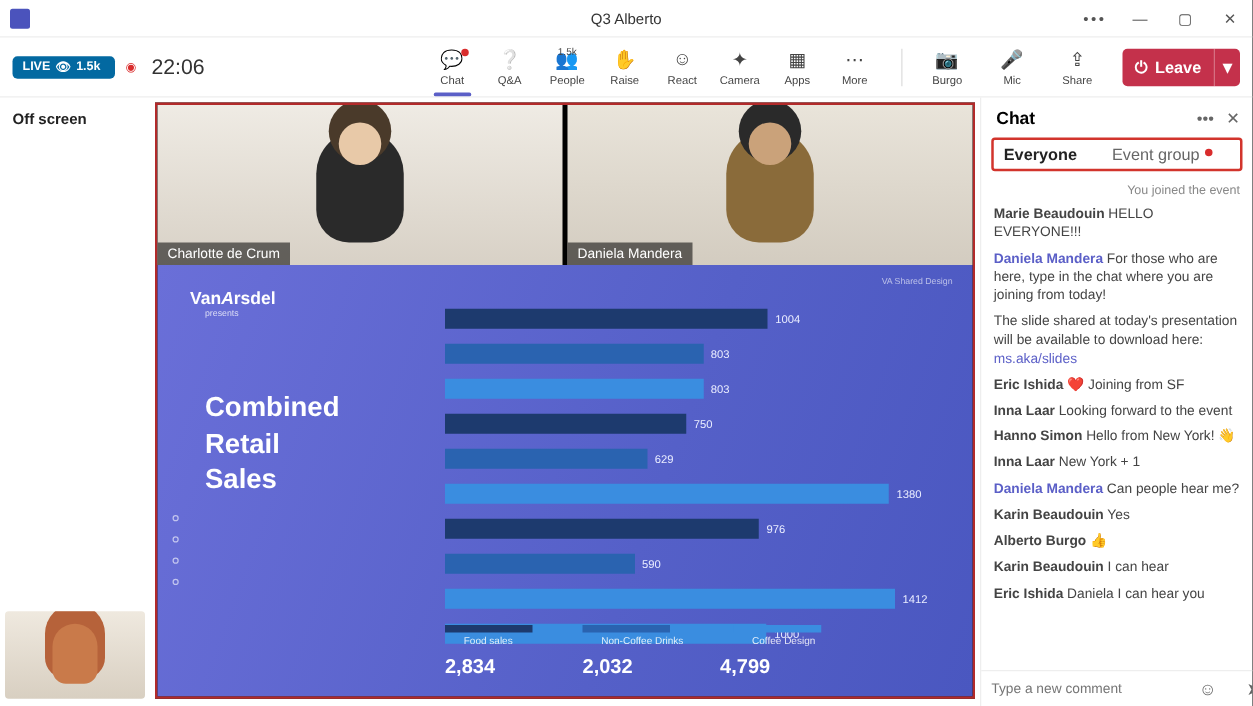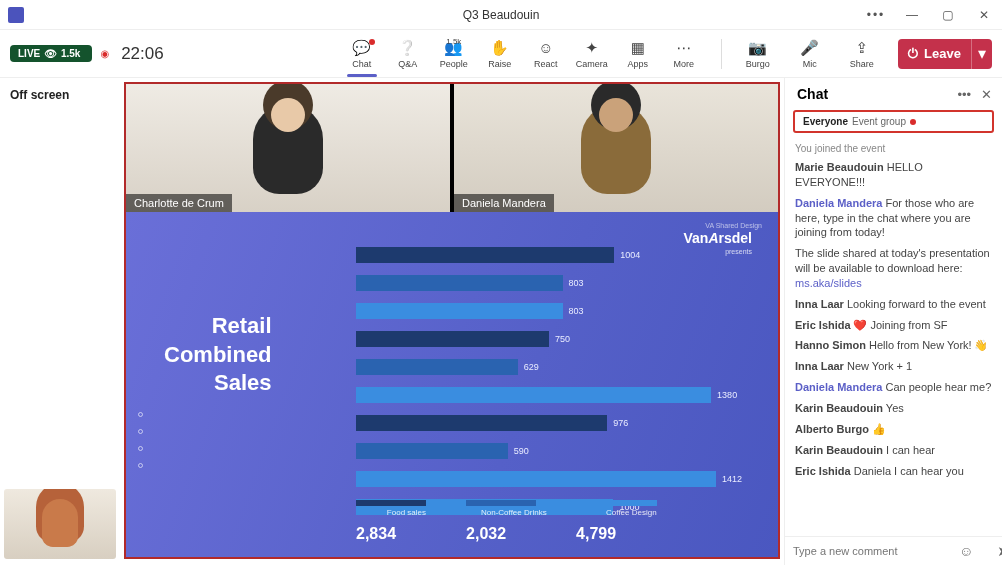--- a/index.html
+++ b/index.html
@@ -8,42 +8,42 @@
   
   .titlebar { height: 30px; display: flex; align-items: center; justify-content: center; position: relative; border-bottom: 1px solid #eee; }
   .titlebar .logo { position: absolute; left: 8px; width: 16px; height: 16px; background: #4b53bc; border-radius: 2px; }
   .titlebar .title { font-size: 12px; color: #333; }
   .win-controls { position: absolute; right: 0; top: 0; display: flex; height: 30px; }
   .win-controls div { width: 36px; display: flex; align-items: center; justify-content: center; font-size: 12px; color: #555; }
   .win-controls .dots { letter-spacing: 2px; }
 
   
   .toolbar { height: 48px; display: flex; align-items: center; padding: 0 10px; border-bottom: 1px solid #eee; gap: 8px; }
-  .live-pill { background: #14532d; color: #fff; font-size: 10px; font-weight: 600; padding: 3px 8px; border-radius: 4px; display: flex; align-items: center; gap: 4px; }
+  .live-pill { background: #0369a1; color: #fff; font-size: 10px; font-weight: 600; padding: 3px 8px; border-radius: 4px; display: flex; align-items: center; gap: 4px; }
   .live-pill::after { content: ""; }
   .rec { color: #d92c2c; font-size: 10px; }
   .timer { font-size: 17px; color: #333; margin-left: 4px; }
   .toolbar-spacer { flex: 1; }
   .tool-group { display: flex; gap: 0; }
   .tool { width: 46px; display: flex; flex-direction: column; align-items: center; justify-content: center; font-size: 9px; color: #444; cursor: pointer; position: relative; }
   .tool .ic { width: 18px; height: 18px; display: flex; align-items: center; justify-content: center; font-size: 15px; color: #444; margin-bottom: 2px; }
   .tool.sel::after { content: ""; position: absolute; bottom: -8px; left: 8px; right: 8px; height: 3px; background: #5b5fc7; border-radius: 2px; }
   .tool .dot { position: absolute; top: 0; right: 10px; width: 6px; height: 6px; background: #d92c2c; border-radius: 50%; }
   .divider { width: 1px; height: 30px; background: #ddd; margin: 0 6px; }
   .ctrl { width: 44px; display: flex; flex-direction: column; align-items: center; justify-content: center; font-size: 9px; color: #444; cursor: pointer; }
   .ctrl .ic { font-size: 15px; margin-bottom: 2px; }
   .leave { background: #c4314b; color: #fff; display: flex; align-items: center; border-radius: 4px; height: 30px; margin-left: 6px; }
   .leave .main { display: flex; align-items: center; gap: 6px; padding: 0 10px; font-size: 13px; font-weight: 600; }
   .leave .arrow { border-left: 1px solid rgba(255,255,255,.3); padding: 0 6px; height: 100%; display: flex; align-items: center; }
 
   
   .main { display: flex; height: calc(100% - 78px); }
   .offscreen { width: 120px; padding: 10px; font-size: 12px; font-weight: 600; color: #222; }
   .stage-wrap { flex: 1; position: relative; padding: 4px 4px 6px 4px; }
-  .stage { width: 100%; height: 100%; border: 2px solid #b22a2a; position: relative; background: #000; text-align: right; }
+  .stage { width: 100%; height: 100%; border: 2px solid #b22a2a; position: relative; background: #000; }
   .videos { height: 128px; display: flex; gap: 4px; background: #000; padding: 0; }
   .video { flex: 1; position: relative; background: linear-gradient(#e6e2db,#cfc8bd); overflow: hidden; }
   .video.v1 { background: linear-gradient(#efebe4,#d8d1c6); }
   .video.v2 { background: linear-gradient(#e9e4da,#d3ccc0); }
   .avatar { position: absolute; top: 20px; left: 50%; transform: translateX(-50%); width: 70px; height: 90px; border-radius: 40px 40px 30px 30px; }
   .avatar.a1 { background: #2a2a2a; }
   .avatar.a1::before { content: ""; position: absolute; top: -6px; left: 50%; transform: translateX(-50%); width: 34px; height: 34px; background: #e8c9a8; border-radius: 50%; box-shadow: 0 -10px 0 8px #4a3a2a; }
   .avatar.a2 { background: #8a6b3a; }
   .avatar.a2::before { content: ""; position: absolute; top: -6px; left: 50%; transform: translateX(-50%); width: 34px; height: 34px; background: #caa27a; border-radius: 50%; box-shadow: 0 -10px 0 8px #2a2a2a; }
   .nametag { position: absolute; bottom: 0; left: 0; background: rgba(0,0,0,.55); color: #fff; font-size: 11px; padding: 3px 8px; }
@@ -68,40 +68,40 @@
   .dots-col { position: absolute; left: 12px; top: 200px; display: flex; flex-direction: column; gap: 12px; }
   .dots-col span { width: 5px; height: 5px; border: 1px solid rgba(255,255,255,.6); border-radius: 50%; }
 
   .self-view { position: absolute; left: 4px; bottom: 6px; width: 112px; height: 70px; background: linear-gradient(#efe9df,#d8cfc1); border-radius: 3px; overflow: hidden; }
   .self-view::before { content:""; position:absolute; top:10px; left:50%; transform:translateX(-50%); width:36px; height:48px; background:#c97a4a; border-radius: 20px 20px 12px 12px; box-shadow: 0 -10px 0 6px #b6623a; }
 
   
   .chat { width: 218px; border-left: 1px solid #eee; display: flex; flex-direction: column; }
   .chat-h { display: flex; align-items: center; padding: 8px 10px 4px 12px; gap: 6px; }
   .chat-h .t { font-size: 14px; font-weight: 700; flex: 1; }
-  .chat-tabs { margin: 4px 8px 6px 8px; border: 2px solid #d2342c; border-radius: 3px; padding: 4px 8px; display: flex; align-items: center; gap: 4px; font-size: 10px; }
+  .chat-tabs { margin: 4px 8px 6px 8px; border: 2px solid #d2342c; border-radius: 3px; padding: 4px 8px; display: flex; align-items: center; gap: 28px; font-size: 13px; }
   .chat-tabs .act { font-weight: 700; color: #222; }
   .chat-tabs .other { color: #666; position: relative; }
   .chat-tabs .other::after { content: ""; width: 6px; height: 6px; background: #d92c2c; border-radius: 50%; position: absolute; right: -10px; top: 3px; }
   .chat-body { flex: 1; overflow: hidden; padding: 0 10px; font-size: 11px; color: #444; }
-  .joined { text-align: left; font-size: 10px; color: #888; margin: 4px 0 6px; }
+  .joined { text-align: right; font-size: 10px; color: #888; margin: 4px 0 6px; }
   .msg { margin-bottom: 6px; line-height: 1.35; }
   .msg .n { font-weight: 700; }
   .msg .n.link { color: #5b5fc7; }
   .msg a { color: #5b5fc7; text-decoration: none; }
   .chat-in { border-top: 1px solid #eee; padding: 6px 8px; display: flex; align-items: center; gap: 24px; }
   .chat-in input { flex: 1; border: none; outline: none; font-size: 11px; color: #666; background: transparent; }
   .chat-in .ic { font-size: 14px; color: #666; }
 </style>
 </head>
 <body>
 
 <div class="titlebar">
   <div class="logo"></div>
-  <div class="title">Q3 Beaudouin</div>
+  <div class="title">Q3 Alberto</div>
   <div class="win-controls">
     <div class="dots">•••</div>
     <div>—</div>
     <div>▢</div>
     <div>✕</div>
   </div>
 </div>
 
 <div class="toolbar">
   <div class="live-pill">
@@ -183,22 +183,22 @@
         <div class="video v2">
           <div class="avatar a2"></div>
           <div class="nametag">Daniela Mandera</div>
         </div>
       </div>
       <div class="slide">
         <div style="position:absolute;top:10px;right:16px;font-size:7px;opacity:.6">VA Shared Design</div>
         <div class="brand">Van<span class="ar">A</span>rsdel</div>
         <div class="pres">presents</div>
         <div class="heading">
+          <div>Combined</div>
           <div>Retail</div>
-          <div>Combined</div>
           <div>Sales</div>
         </div>
         <div class="bars" id="bars">
             <div class="barrow">
               <div class="bar dark" style="width:66.9%"></div>
               <span class="barlab">1004</span>
             </div>
             <div class="barrow">
               <div class="bar mid" style="width:53.5%"></div>
               <span class="barlab">803</span>
@@ -273,22 +273,22 @@
     </div>
     <div class="chat-tabs">
       <span class="act">Everyone</span>
       <span class="other">Event group</span>
     </div>
     <div class="chat-body" id="chat-body">
       <div class="joined">You joined the event</div>
     <div class="msg"><span class="n">Marie Beaudouin</span>  HELLO EVERYONE!!!</div>
         <div class="msg"><span class="n link">Daniela Mandera</span>  For those who are here, type in the chat where you are joining from today!</div>
         <div class="msg">The slide shared at today's presentation will be available to download here: <a href="#">ms.aka/slides</a></div>
+        <div class="msg"><span class="n">Eric Ishida</span>  ❤️  Joining from SF</div>
         <div class="msg"><span class="n">Inna Laar</span>  Looking forward to the event</div>
-        <div class="msg"><span class="n">Eric Ishida</span>  ❤️  Joining from SF</div>
         <div class="msg"><span class="n">Hanno Simon</span>  Hello from New York!  👋</div>
         <div class="msg"><span class="n">Inna Laar</span>  New York + 1</div>
         <div class="msg"><span class="n link">Daniela Mandera</span>  Can people hear me?</div>
         <div class="msg"><span class="n">Karin Beaudouin</span>  Yes</div>
         <div class="msg"><span class="n">Alberto Burgo</span>  👍</div>
         <div class="msg"><span class="n">Karin Beaudouin</span>  I can hear</div>
         <div class="msg"><span class="n">Eric Ishida</span>  Daniela I can hear you</div>
       </div>
     <div class="chat-in">
       <input placeholder="Type a new comment" style="">

